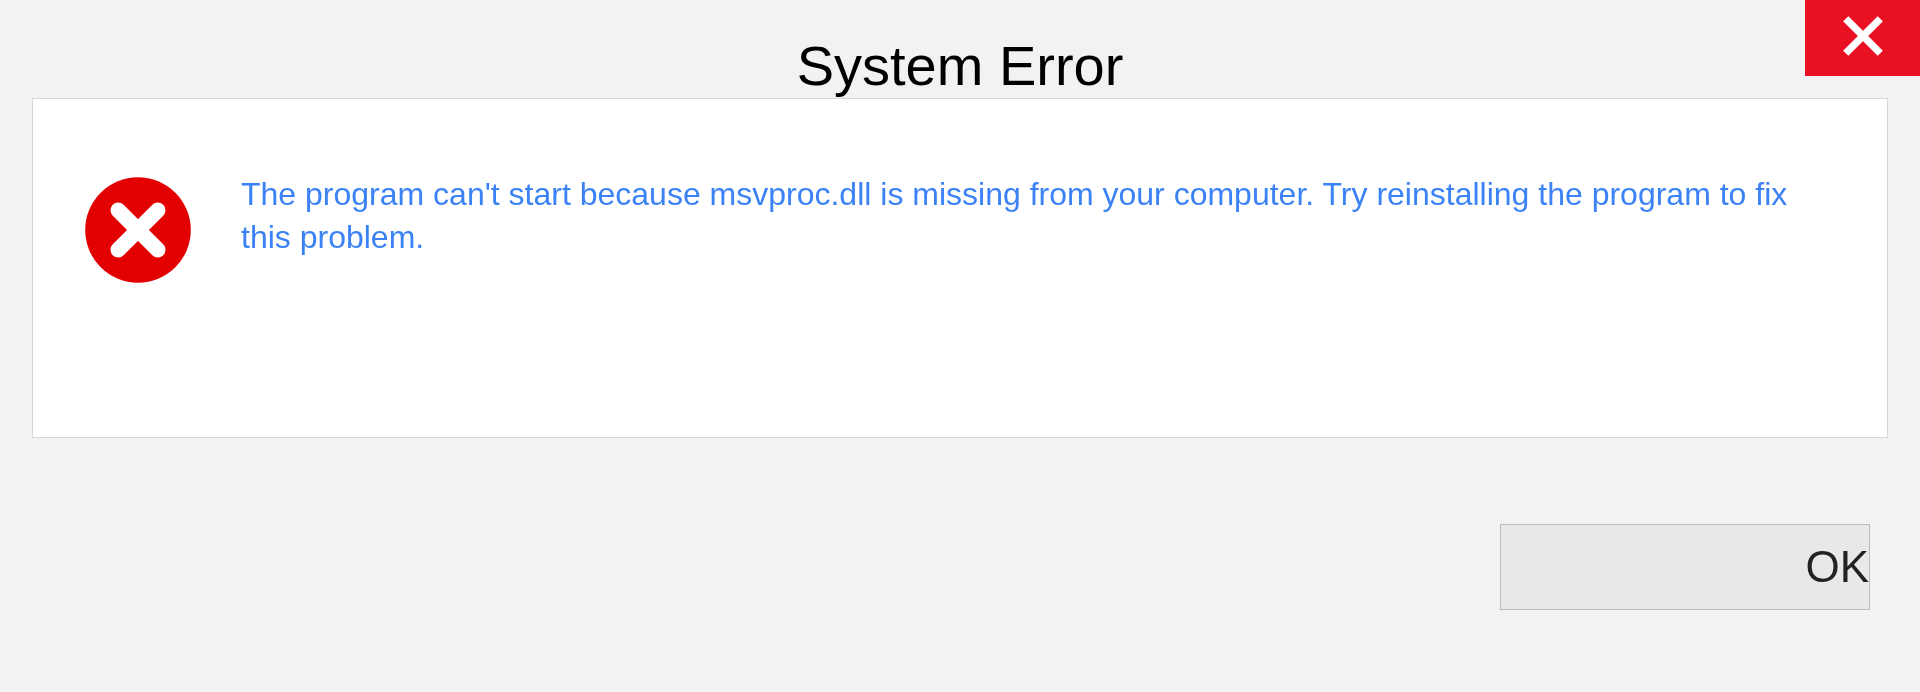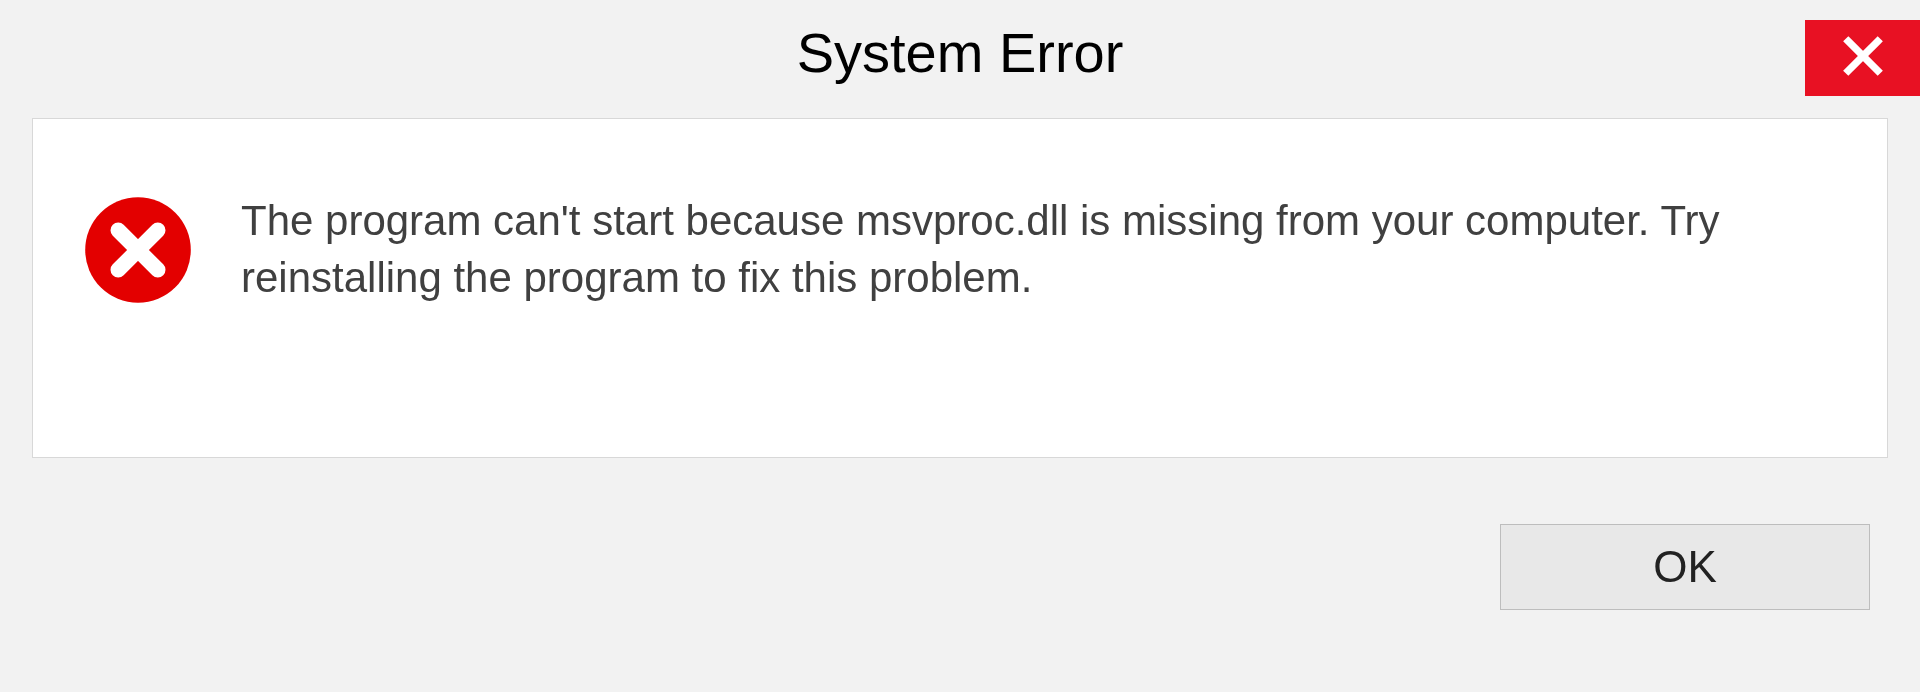--- a/index.html
+++ b/index.html
@@ -11,24 +11,23 @@
       width: 1920px;
       height: 692px;
       background: #f2f2f2;
       font-family: 'Segoe UI', Tahoma, sans-serif;
       position: relative;
       overflow: hidden;
     }
     .titlebar {
       height: 98px;
       display: flex;
-      align-items: flex-start;
+      align-items: flex-end;
       justify-content: center;
       position: relative;
-      margin-top: 20px;
     }
     .title-text {
       font-size: 56px;
       font-weight: 400;
       color: #000;
     }
     .close-button {
       position: absolute;
       top: 0;
       right: 0;
@@ -58,23 +57,23 @@
       width: 110px;
       height: 110px;
       margin-right: 48px;
       margin-top: 6px;
     }
     .error-icon-wrap svg {
       width: 100%;
       height: 100%;
     }
     .message-text {
-      font-size: 42px;
+      font-size: 32px;
       line-height: 1.35;
-      color: #404040;
+      color: #3b82f6;
       font-weight: 400;
       padding-top: 4px;
     }
     .footer {
       position: absolute;
       bottom: 0;
       left: 0;
       right: 0;
       height: 210px;
       display: flex;
@@ -95,20 +94,21 @@
     .ok-button {
       width: 370px;
       height: 86px;
       background: #e8e8e8;
       border: 1px solid #bdbdbd;
       font-size: 44px;
       color: #222;
       font-family: inherit;
       cursor: pointer;
       margin-bottom: 40px;
+      text-align: right;
     }
   </style>
 </head>
 <body>
 
 <div class="titlebar">
   <div class="title-text">System Error</div>
   <div class="close-button">
     <span>
       <svg viewBox="0 0 24 24">

